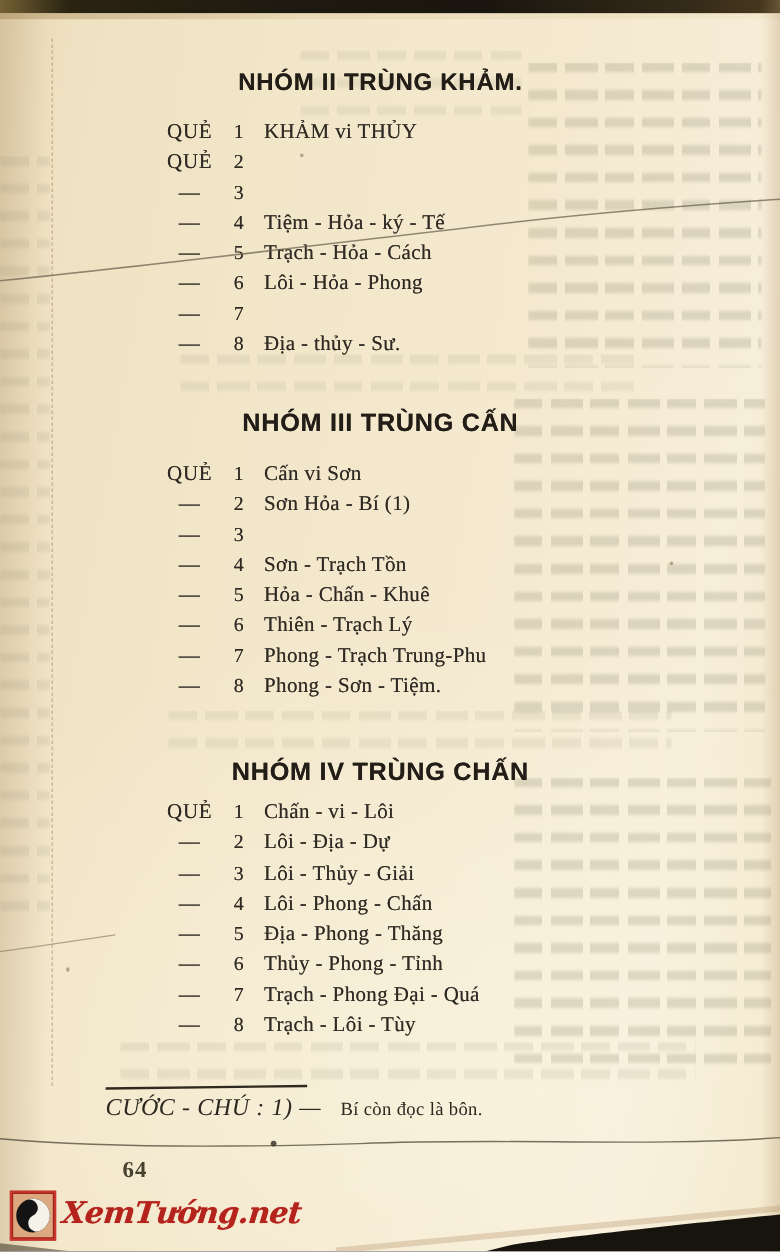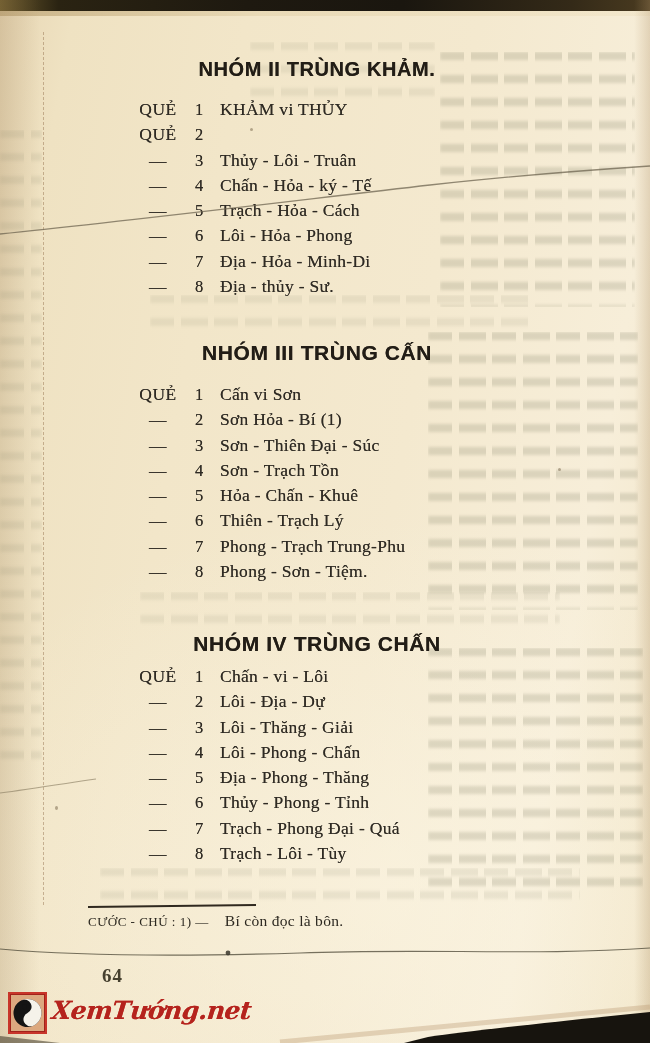--- a/index.html
+++ b/index.html
@@ -53,21 +53,21 @@
   .rows{position:absolute;left:0;width:572px;}
   .que-row{display:flex;align-items:baseline;height:25.3px;
     color:#2e2a23;font-size:17.5px;text-shadow:0 0 .4px rgba(46,42,35,.7);}
   .que-label{width:48px;margin-left:134px;text-align:center;flex:none;letter-spacing:.5px;}
   .que-num{width:34px;text-align:center;flex:none;font-size:16.5px;}
   .que-name{margin-left:4px;white-space:nowrap;letter-spacing:.3px;font-family:Liberation Serif, serif;}
 
   
   .footnote{position:absolute;left:88px;top:905px;color:#2c2820;}
   .foot-rule{width:168px;height:2px;background:#30291f;transform:rotate(-.7deg);margin-bottom:5px;}
-  .foot-label{font-size:13px;letter-spacing:.5px;}
+  .foot-label{font-style:italic;font-size:20px;letter-spacing:.5px;}
   .foot-text{font-size:15.5px;margin-left:12px;letter-spacing:.3px;text-align:center;}
 
   .page-number{
     position:absolute;left:62px;top:965px;
     font-size:19px;font-weight:700;color:#46402f;letter-spacing:1px;margin-left:40px;
   }
 
   
   .wm{position:absolute;left:8px;top:992px;display:flex;align-items:flex-start;}
   .wm-text{
@@ -109,41 +109,39 @@
         <span class="que-num">1</span>
         <span class="que-name">KHẢM  vi  THỦY</span>
       </div>
       <div class="que-row">
         <span class="que-label">QUẺ</span>
         <span class="que-num">2</span>
       </div>
       <div class="que-row">
         <span class="que-label">—</span>
         <span class="que-num">3</span>
-        <span class="que-name">Thủy - Lôi - Truân</span>
       </div>
       <div class="que-row">
         <span class="que-label">—</span>
         <span class="que-num">4</span>
-        <span class="que-name">Chấn - Hỏa - ký - Tế</span>
+        <span class="que-name">Tiệm - Hỏa - ký - Tế</span>
       </div>
       <div class="que-row">
         <span class="que-label">—</span>
         <span class="que-num">5</span>
         <span class="que-name">Trạch - Hỏa - Cách</span>
       </div>
       <div class="que-row">
         <span class="que-label">—</span>
         <span class="que-num">6</span>
         <span class="que-name">Lôi - Hỏa - Phong</span>
       </div>
       <div class="que-row">
         <span class="que-label">—</span>
         <span class="que-num">7</span>
-        <span class="que-name">Địa - Hỏa - Minh-Di</span>
       </div>
       <div class="que-row">
         <span class="que-label">—</span>
         <span class="que-num">8</span>
         <span class="que-name">Địa - thủy - Sư.</span>
       </div>
     </div>
 
   <h2 class="ghead" style="top:341px;font-size:21px">NHÓM III TRÙNG CẤN</h2>
   <div class="rows" style="top:384px">
@@ -153,21 +151,20 @@
         <span class="que-name">Cấn vi Sơn</span>
       </div>
       <div class="que-row">
         <span class="que-label">—</span>
         <span class="que-num">2</span>
         <span class="que-name">Sơn Hỏa - Bí (1)</span>
       </div>
       <div class="que-row">
         <span class="que-label">—</span>
         <span class="que-num">3</span>
-        <span class="que-name">Sơn - Thiên  Đại - Súc</span>
       </div>
       <div class="que-row">
         <span class="que-label">—</span>
         <span class="que-num">4</span>
         <span class="que-name">Sơn - Trạch  Tồn</span>
       </div>
       <div class="que-row">
         <span class="que-label">—</span>
         <span class="que-num">5</span>
         <span class="que-name">Hỏa - Chấn - Khuê</span>
@@ -197,21 +194,21 @@
         <span class="que-name">Chấn - vi - Lôi</span>
       </div>
       <div class="que-row">
         <span class="que-label">—</span>
         <span class="que-num">2</span>
         <span class="que-name">Lôi - Địa - Dự</span>
       </div>
       <div class="que-row">
         <span class="que-label">—</span>
         <span class="que-num">3</span>
-        <span class="que-name">Lôi - Thăng - Giải</span>
+        <span class="que-name">Lôi - Thủy - Giải</span>
       </div>
       <div class="que-row">
         <span class="que-label">—</span>
         <span class="que-num">4</span>
         <span class="que-name">Lôi - Phong - Chấn</span>
       </div>
       <div class="que-row">
         <span class="que-label">—</span>
         <span class="que-num">5</span>
         <span class="que-name">Địa - Phong - Thăng</span>

